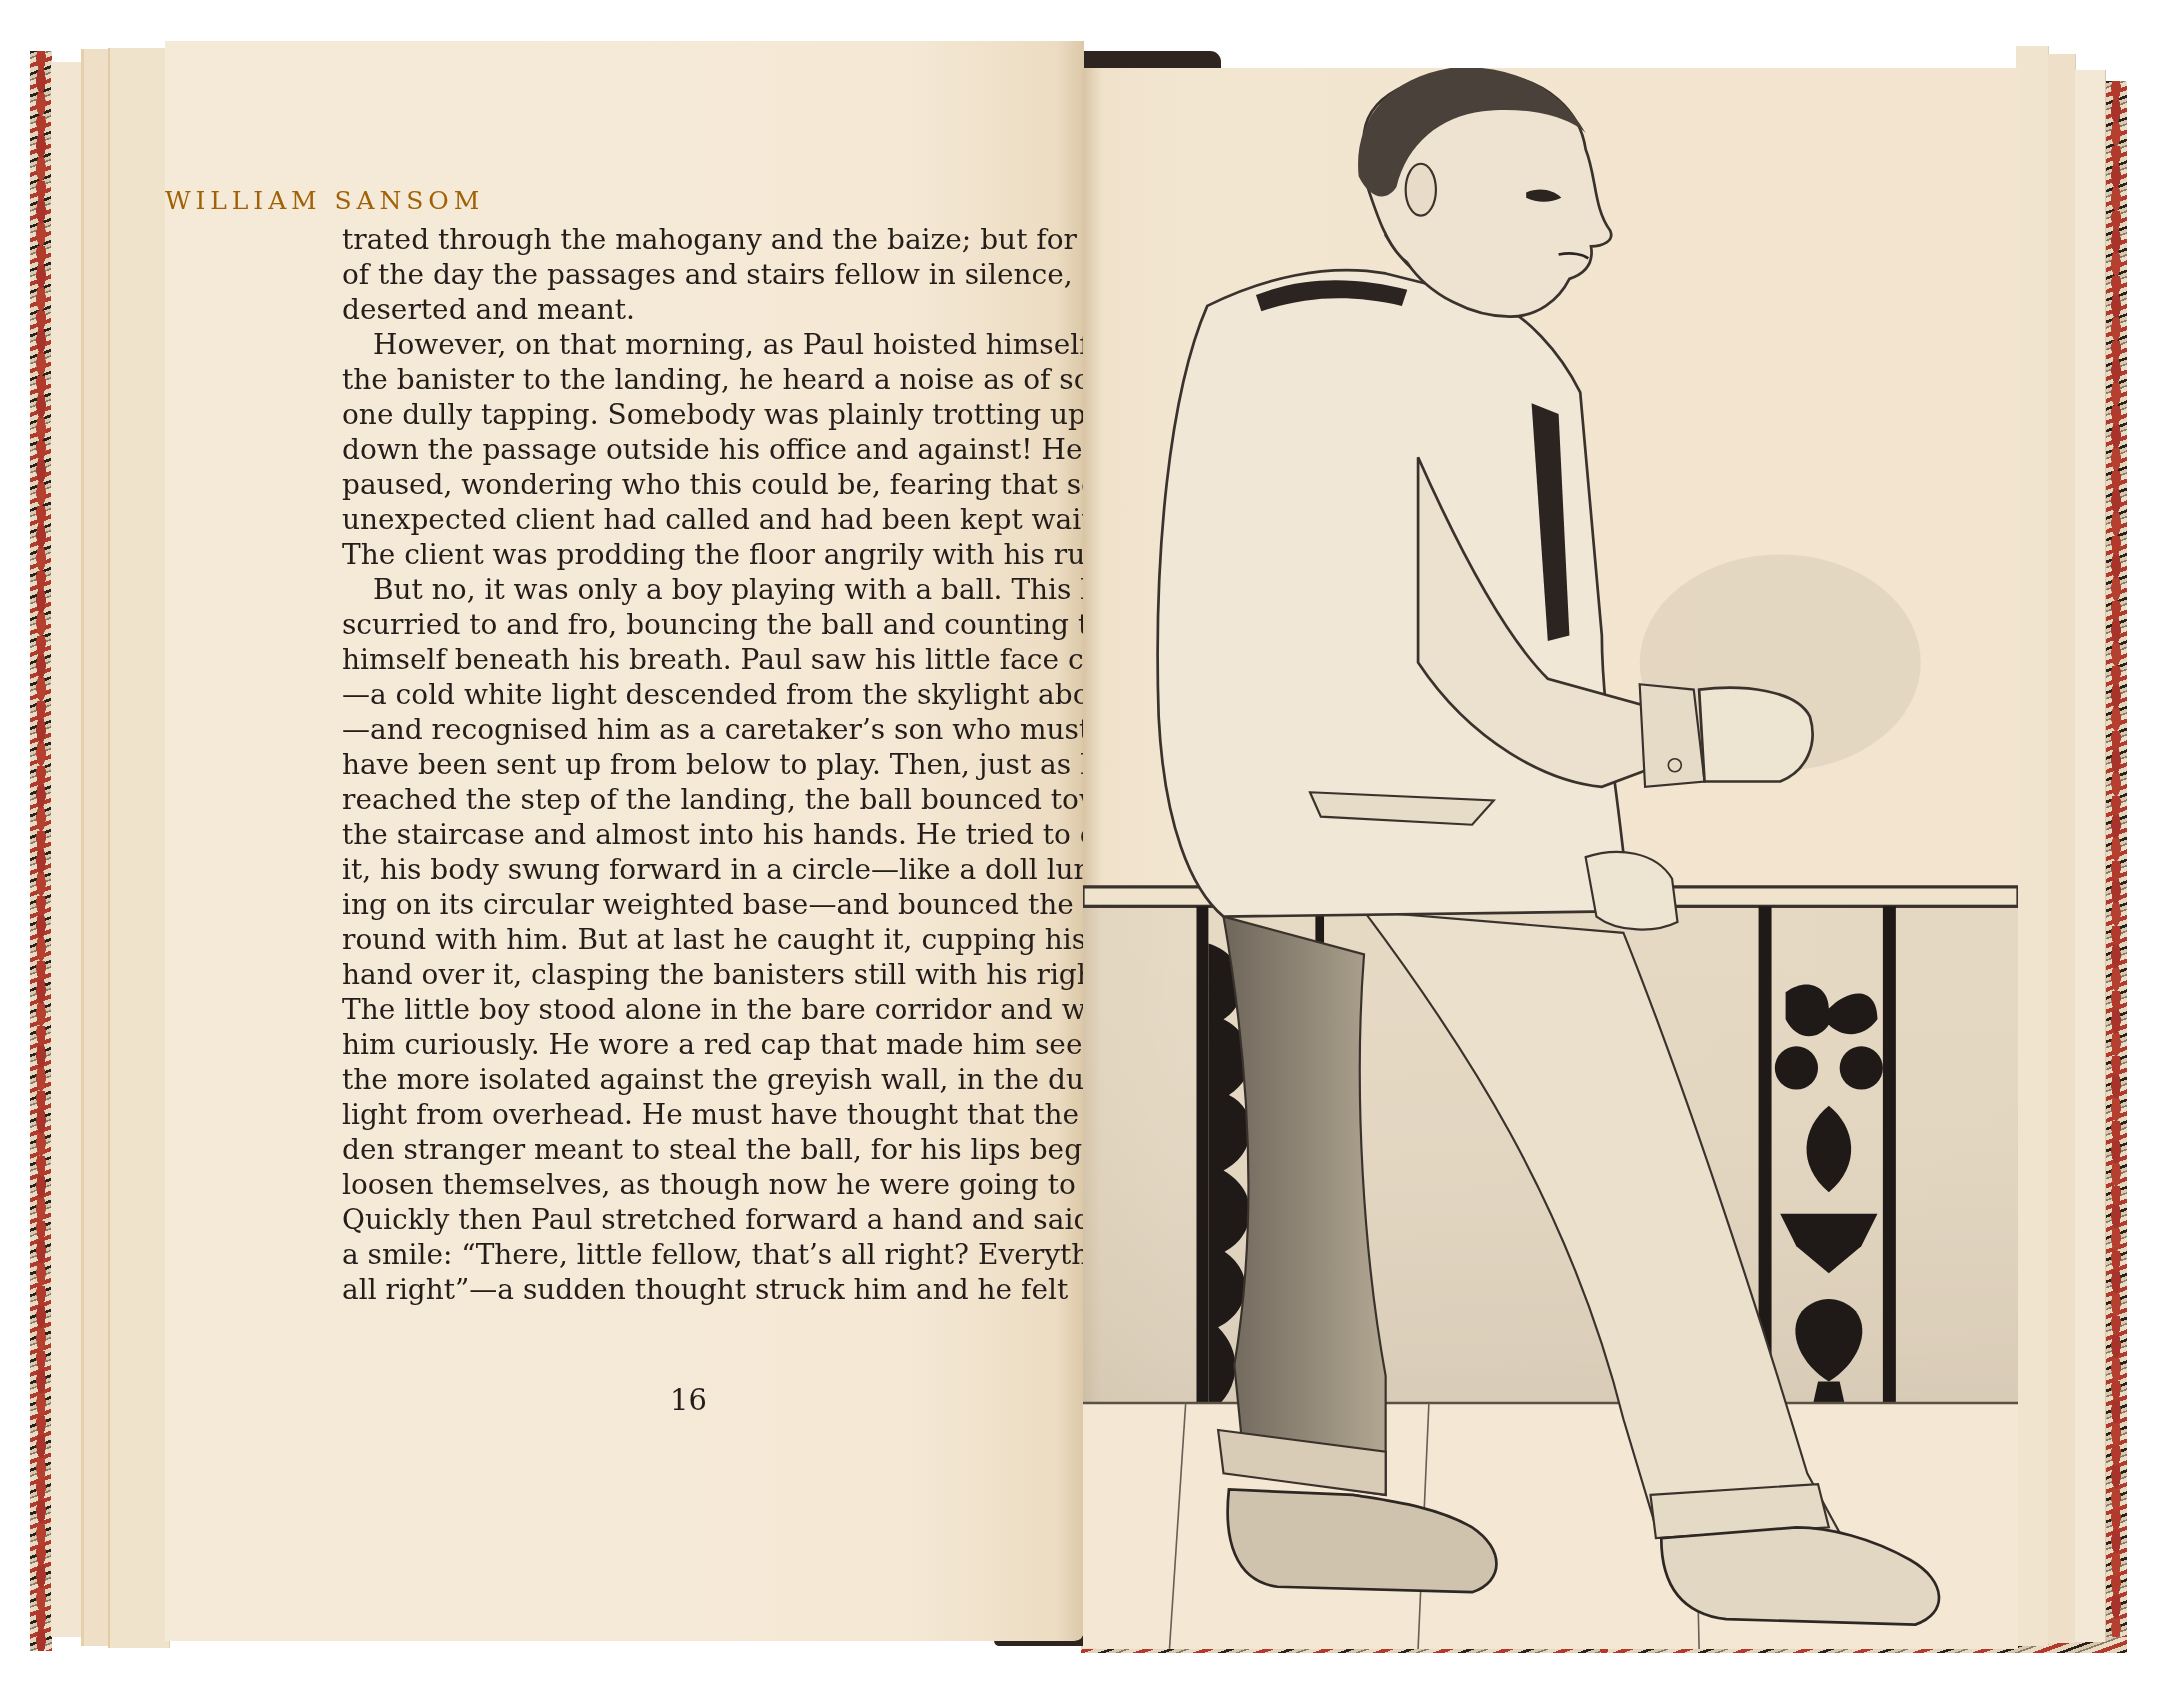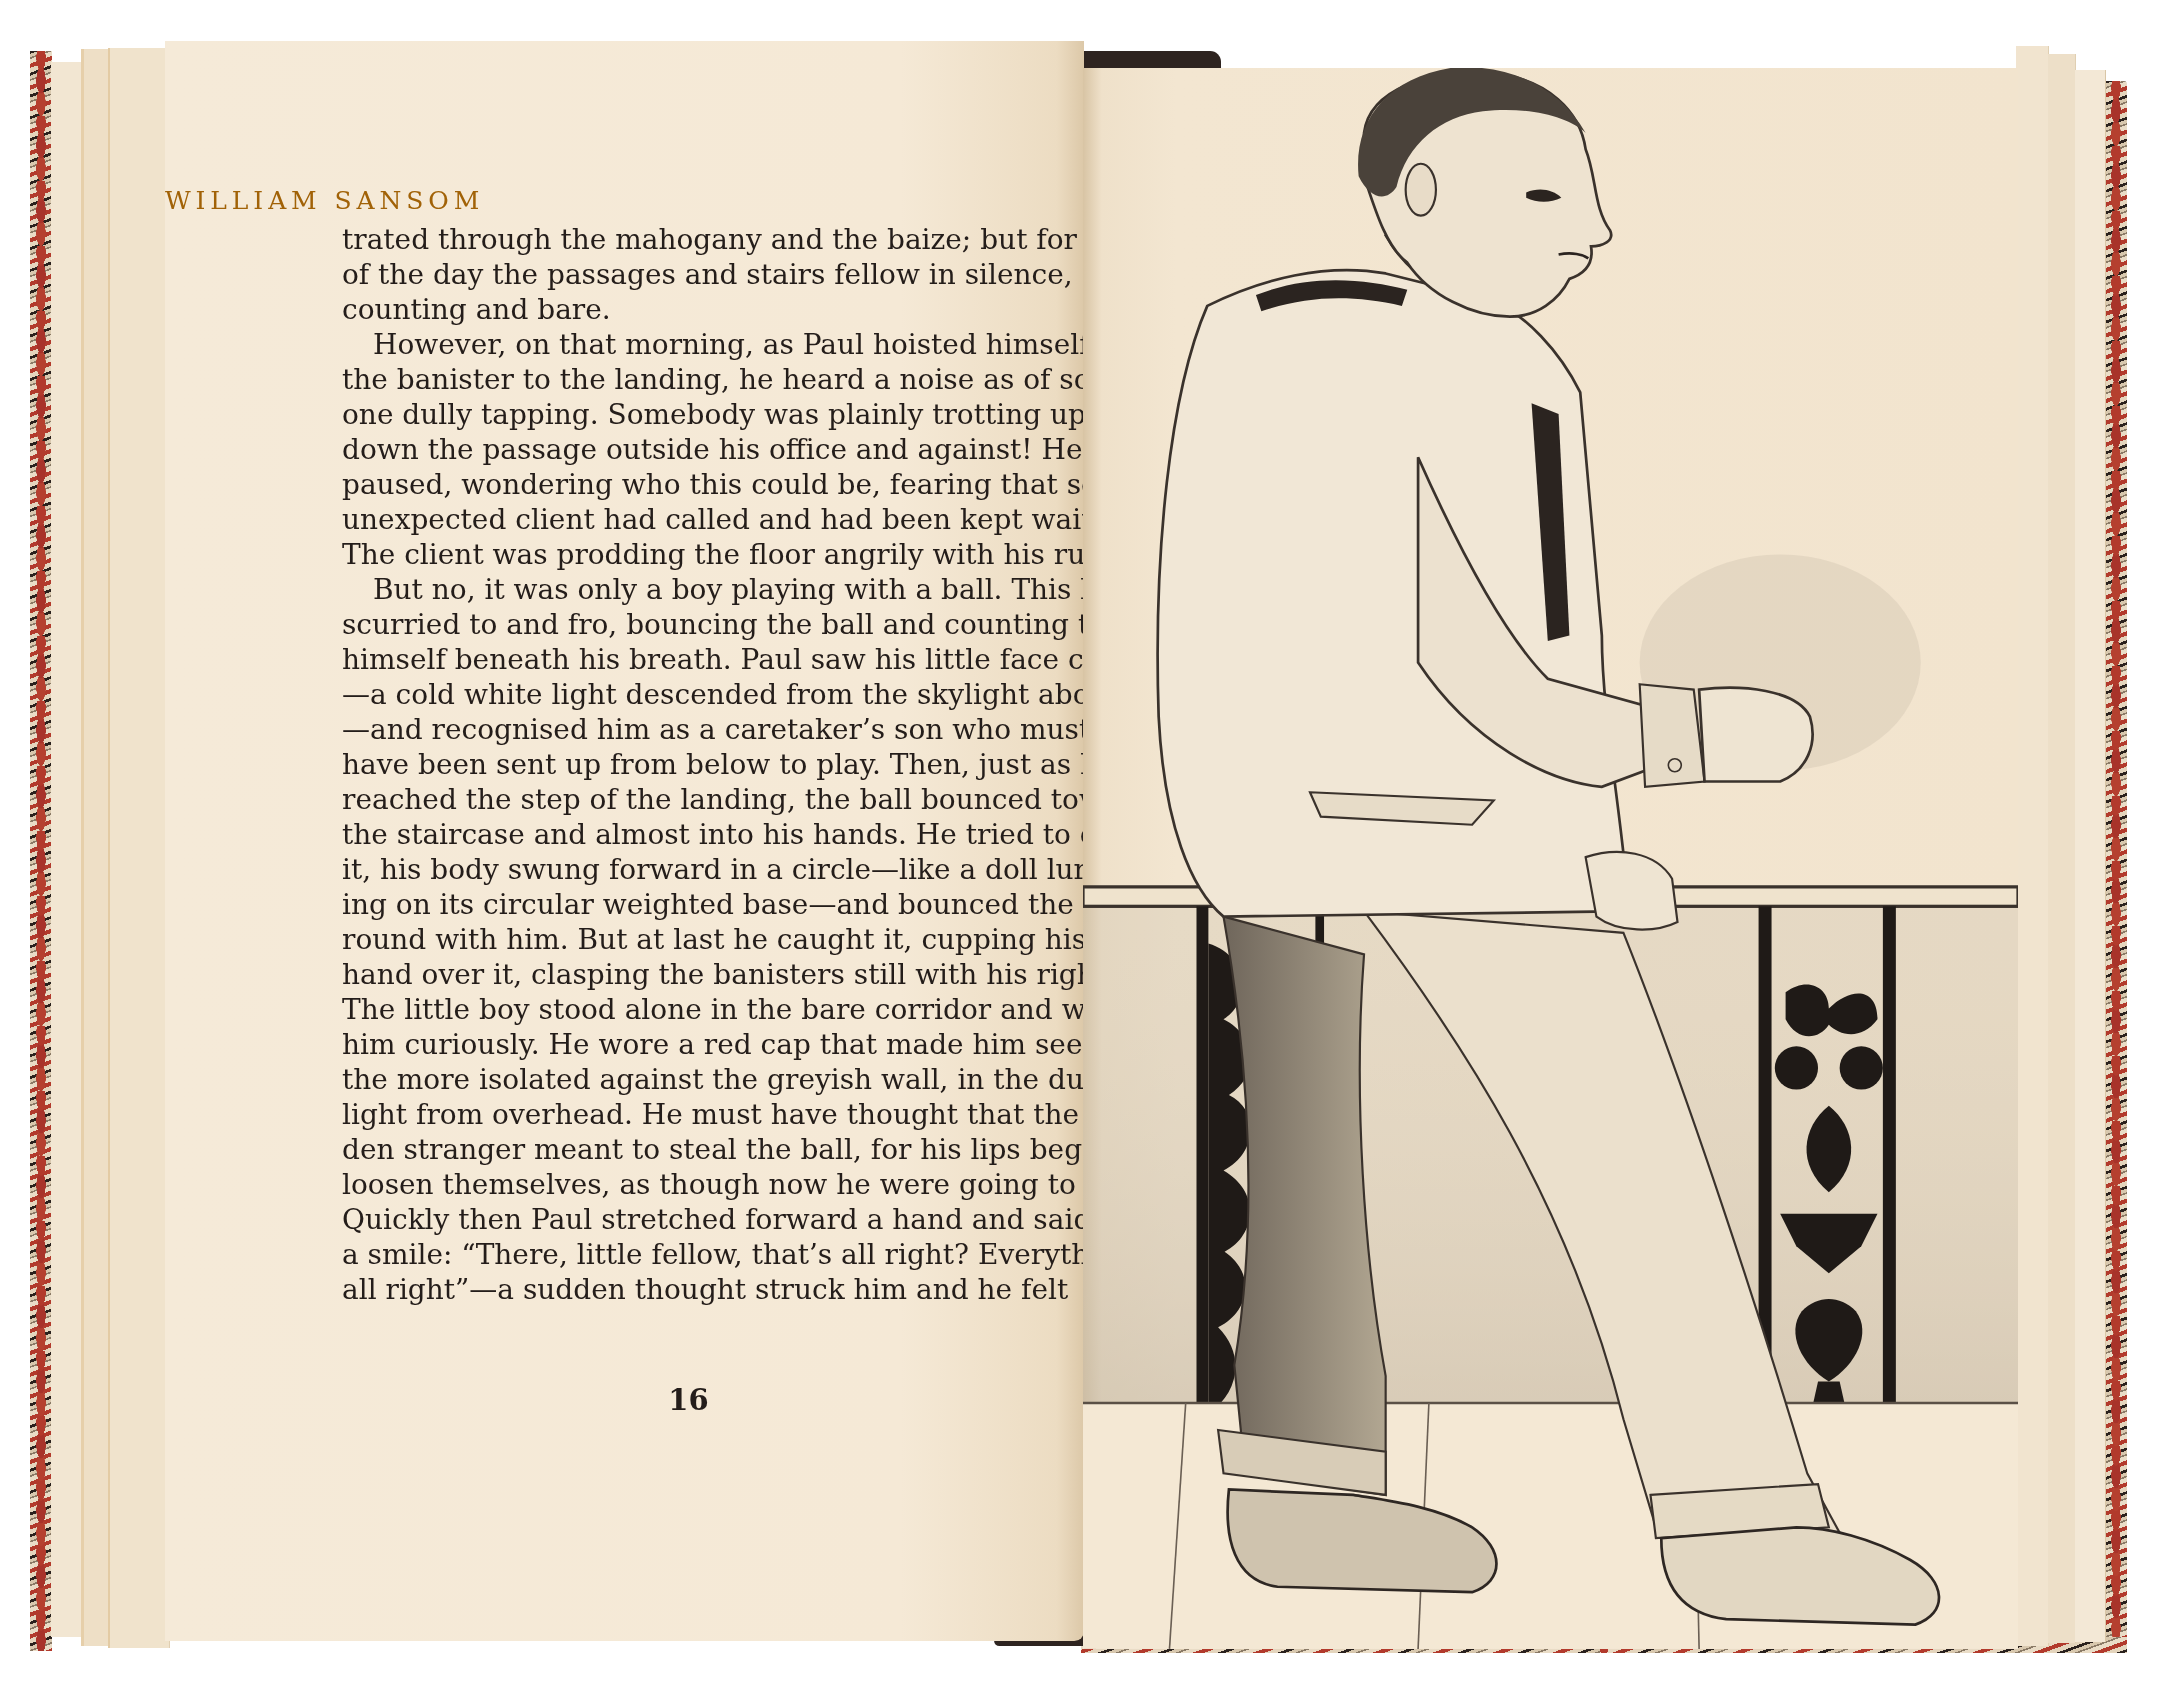--- a/index.html
+++ b/index.html
@@ -58,21 +58,21 @@
     font-size: 28px; line-height: 35px; color: #241d1a;
   }
   .text-block .line {
     display: block; white-space: nowrap; text-align: justify; text-align-last: justify;
     overflow: visible; height: 35px;
   }
   .text-block .line.last { text-align-last: left; }
   .text-block .line.indent { padding-left: 31px; }
   .page-number {
     left: 648px; width: 81px; top: 1383px; text-align: center;
-    font-size: 29px; color: #241d1a; font-weight: bold;
+    font-size: 29px; color: #241d1a;
   }
 
   
   .illustration { left: 1083px; top: 68px; width: 935px; height: 1581px; }
 </style>
 </head>
 <body>
 
 <div class="abs marble marble-left"></div>
 <div class="abs marble marble-right"></div>
@@ -86,21 +86,21 @@
 <div class="abs stack stack-r1"></div>
 <div class="abs stack stack-r2"></div>
 <div class="abs stack stack-r3"></div>
 
 <div class="abs page-left"></div>
 <div class="abs running-head">WILLIAM SANSOM</div>
 
 <div class="abs text-block">
   <span class="line">trated through the mahogany and the baize; but for most</span>
   <span class="line">of the day the passages and stairs fellow in silence,</span>
-  <span class="line last">counting and bare.</span>
+  <span class="line last">deserted and meant.</span>
   <span class="line indent">However, on that morning, as Paul hoisted himself by</span>
   <span class="line">the banister to the landing, he heard a noise as of some-</span>
   <span class="line">one dully tapping. Somebody was plainly trotting up and</span>
   <span class="line">down the passage outside his office and against! He</span>
   <span class="line">paused, wondering who this could be, fearing that some</span>
   <span class="line">unexpected client had called and had been kept waiting.</span>
   <span class="line">The client was prodding the floor angrily with his rubber-</span>
   <span class="line indent">But no, it was only a boy playing with a ball. This boy</span>
   <span class="line">scurried to and fro, bouncing the ball and counting to</span>
   <span class="line">himself beneath his breath. Paul saw his little face clearly</span>

